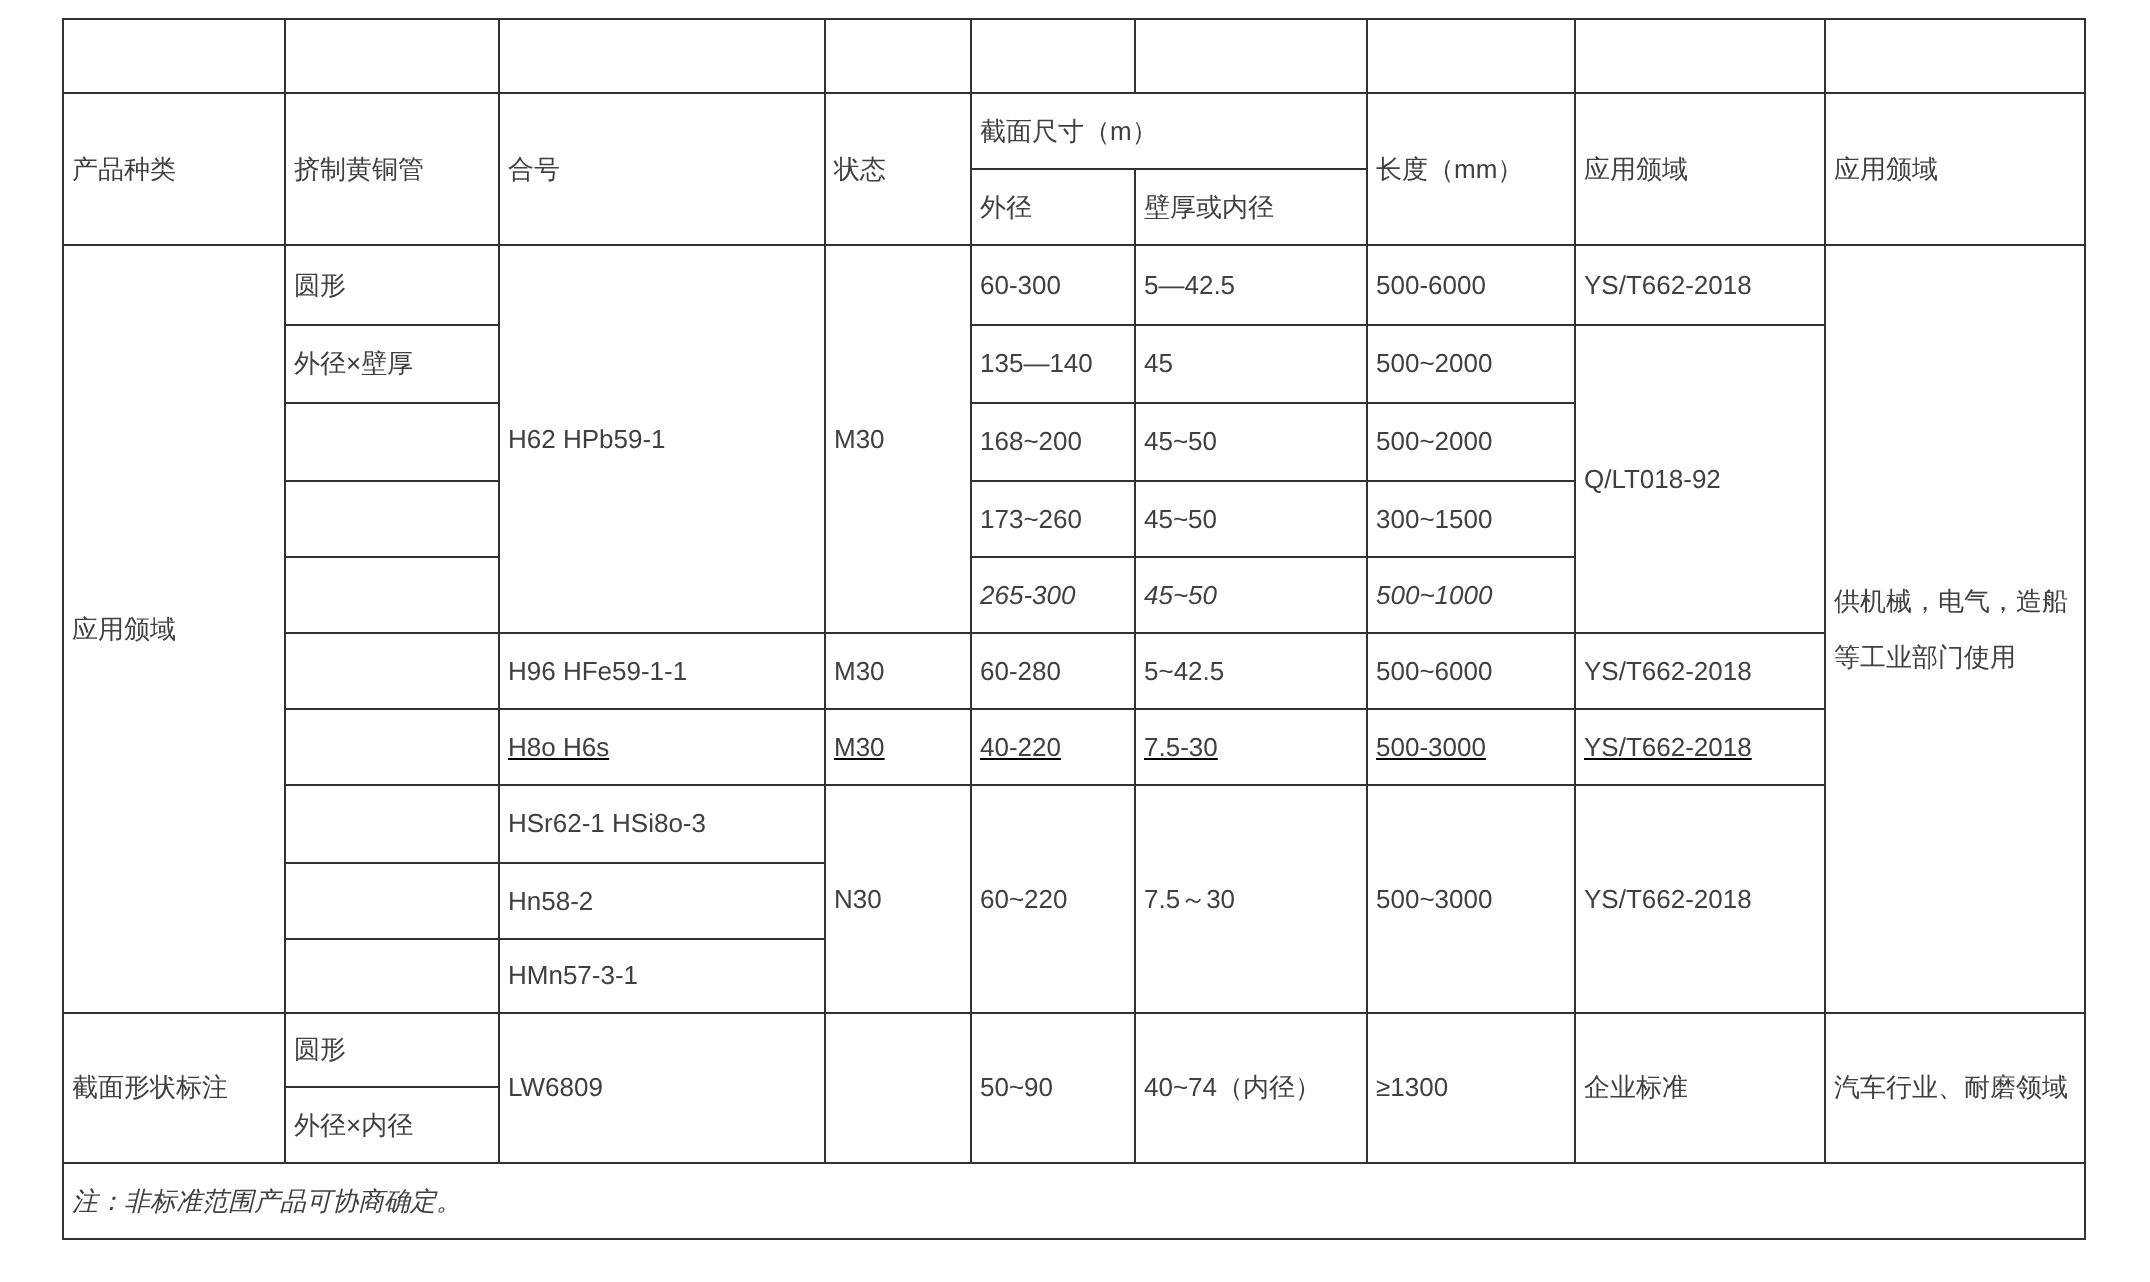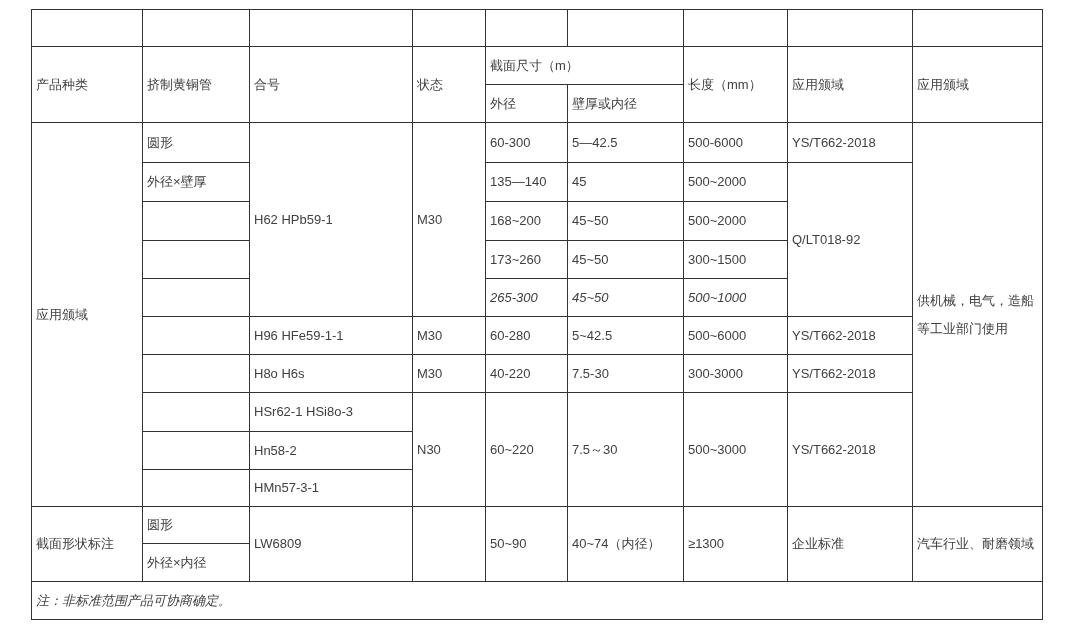--- a/index.html
+++ b/index.html
@@ -104,27 +104,27 @@
         </tr>
         <tr style="height: 38px;">
           <td></td>
           <td>H96 HFe59-1-1</td>
           <td>M30</td>
           <td>60-280</td>
           <td>5~42.5</td>
           <td>500~6000</td>
           <td>YS/T662-2018</td>
         </tr>
-        <tr style="height: 38px;">
+        <tr style="height: 38px; text-decoration: underline;">
           <td></td>
           <td>H8o H6s</td>
           <td>M30</td>
           <td>40-220</td>
           <td>7.5-30</td>
-          <td>300-3000</td>
+          <td>500-3000</td>
           <td>YS/T662-2018</td>
         </tr>
         <tr style="height: 39px;">
           <td></td>
           <td>HSr62-1 HSi8o-3</td>
           <td rowspan="3">N30</td>
           <td rowspan="3">60~220</td>
           <td rowspan="3">7.5～30</td>
           <td rowspan="3">500~3000</td>
           <td rowspan="3">YS/T662-2018</td>

